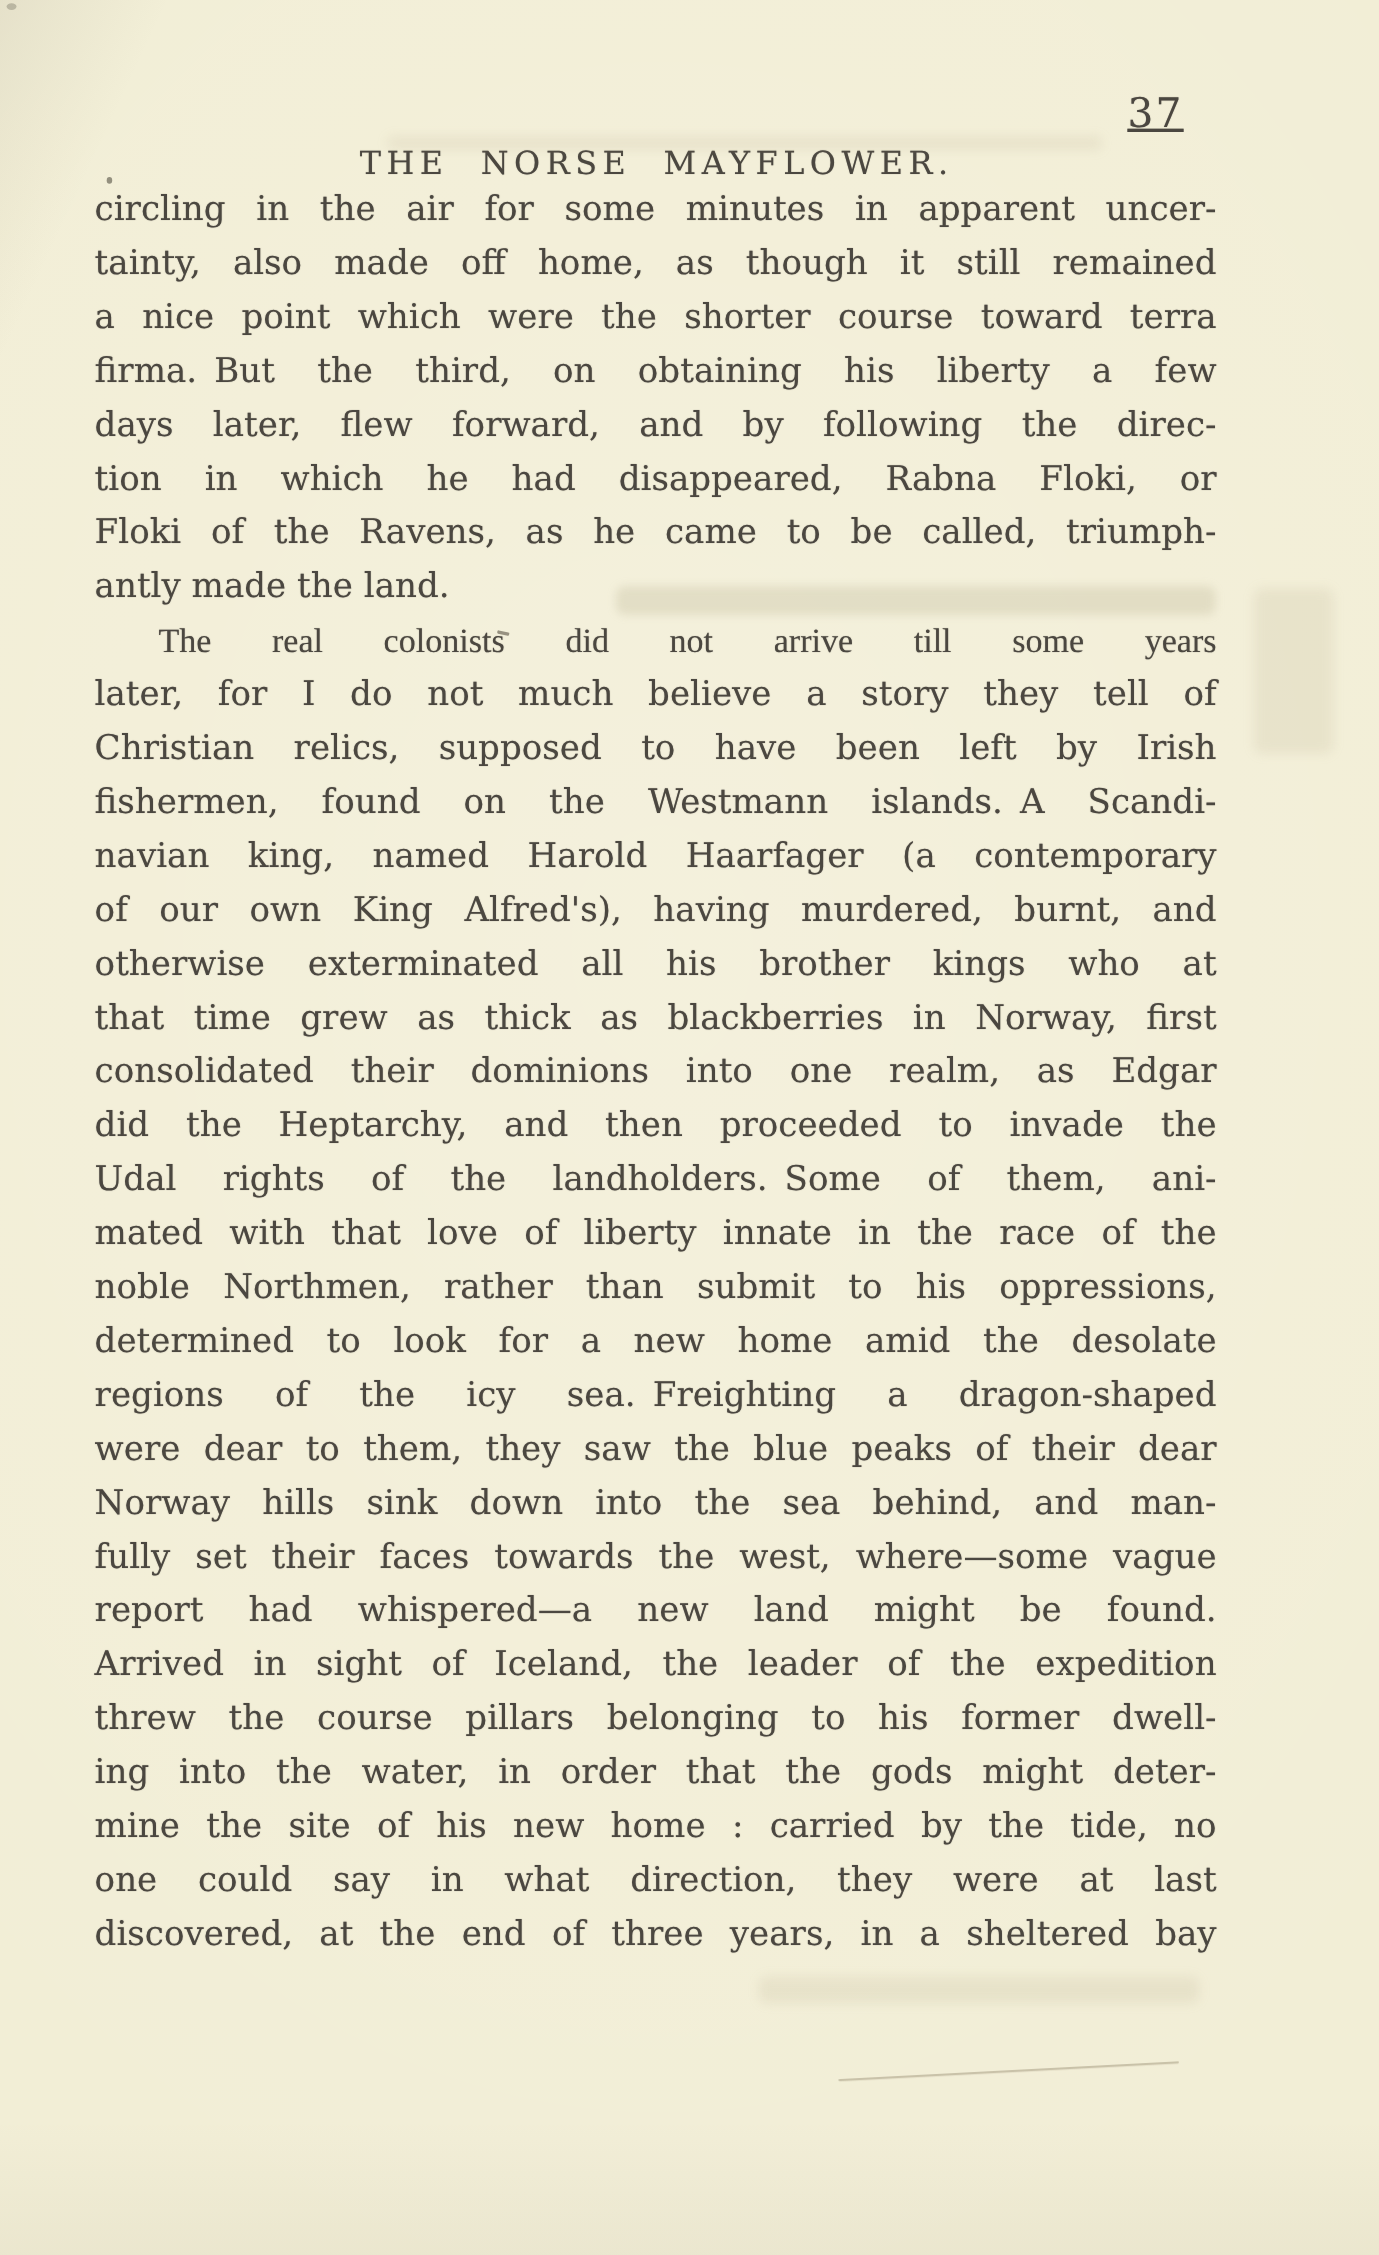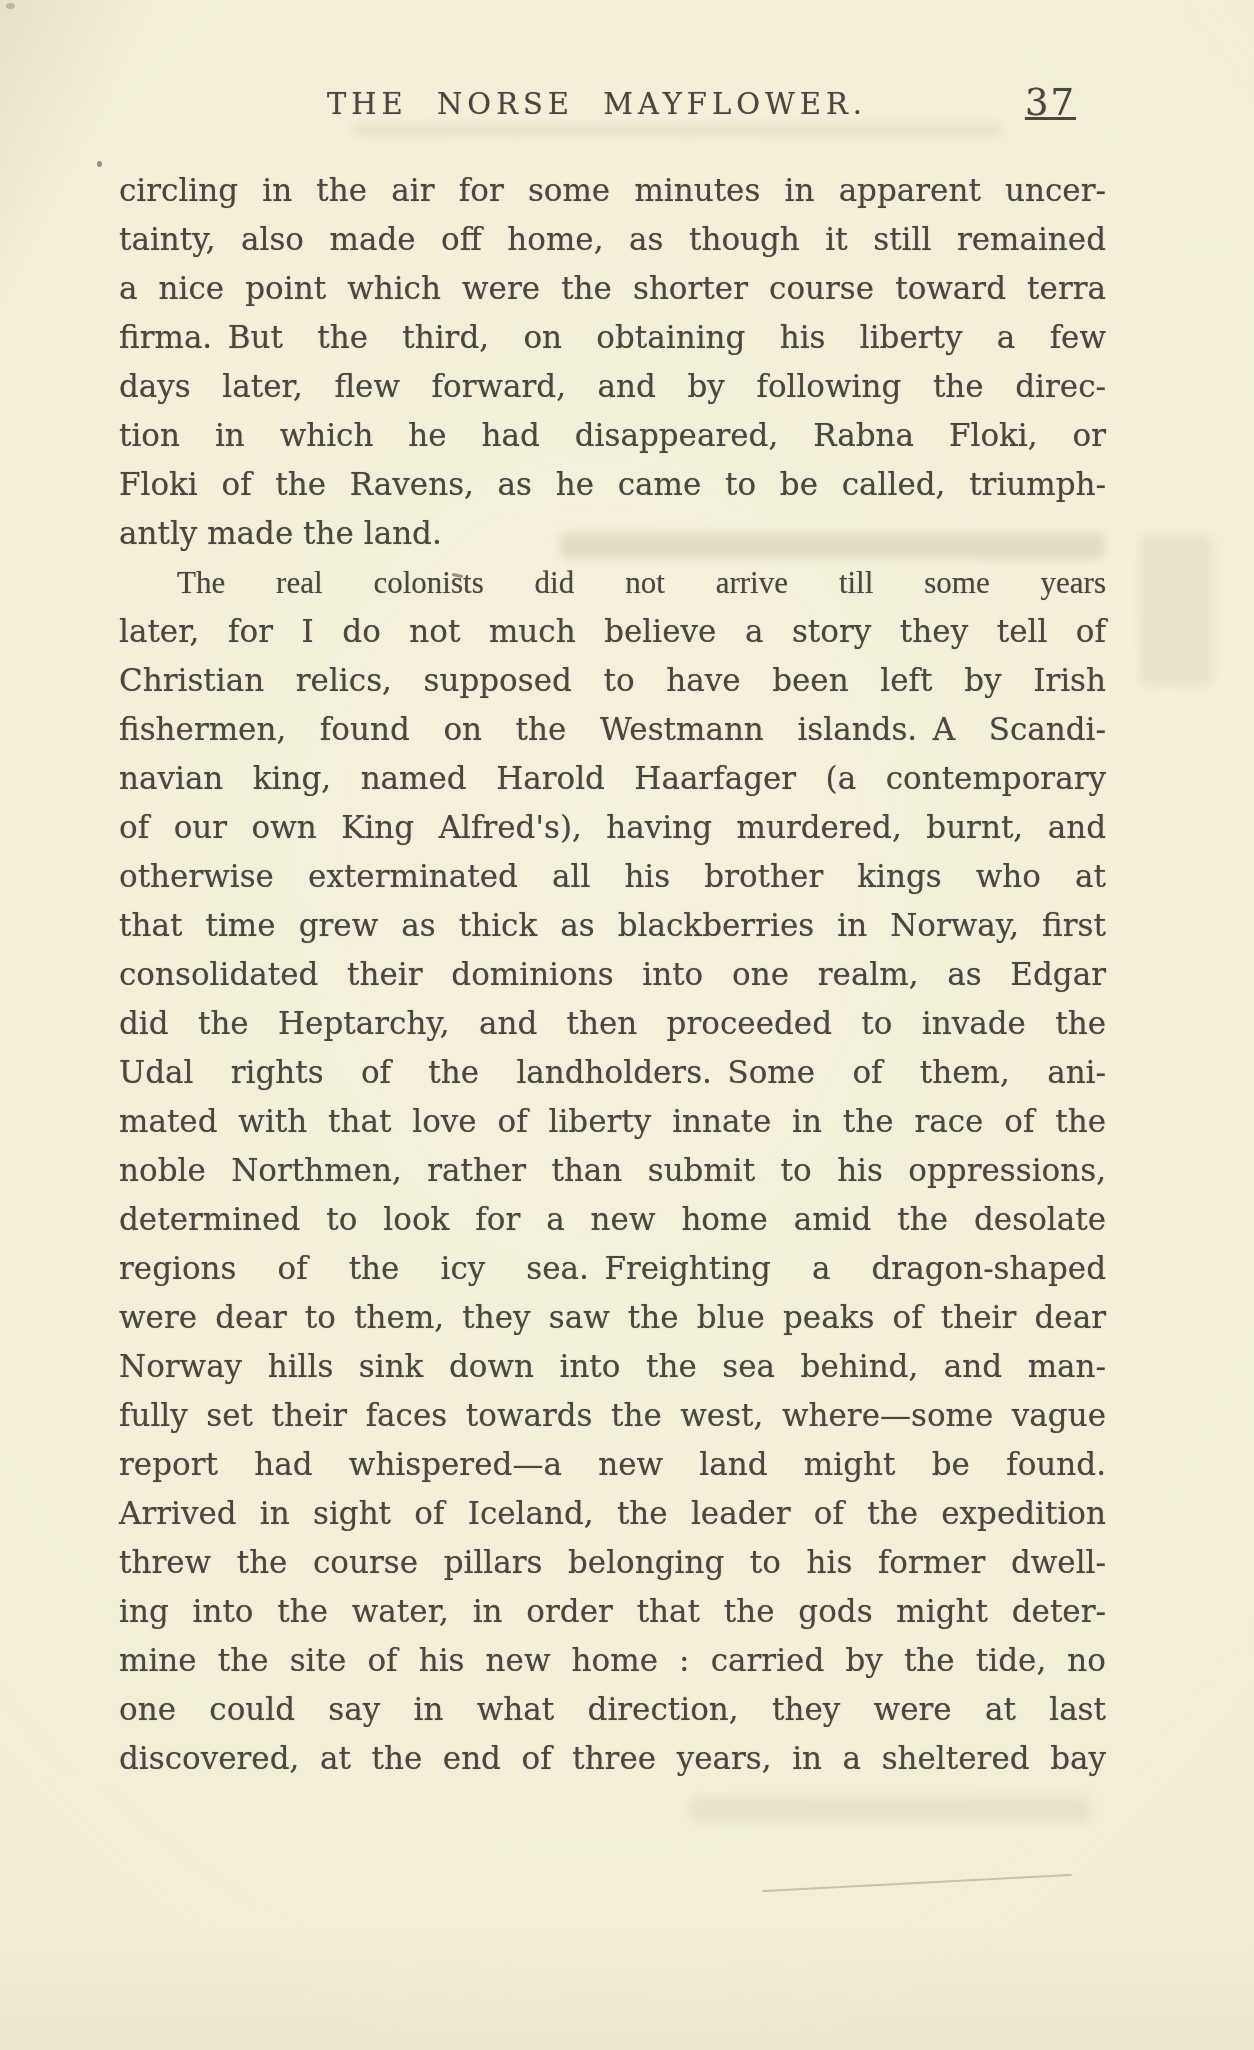--- a/index.html
+++ b/index.html
@@ -26,40 +26,41 @@
   
   .header-row{
     position:absolute;left:88px;top:84px;width:1018px;height:44px;
   }
   .header-title{
     display:block;text-align:center;
     font-size:29px;line-height:40px;
     letter-spacing:5px;word-spacing:15px;
     color:var(--ink);
     text-shadow:0 0 1px rgba(75,71,64,0.45);
+    margin-top:44px;
   }
   .page-number{
     position:absolute;right:30px;top:-3px;
     font-size:37px;line-height:44px;letter-spacing:2px;
     color:var(--ink);
     text-shadow:0 0 1px rgba(75,71,64,0.45);
     text-decoration:underline;
   }
   
   .text-block{
     position:absolute;left:86px;top:166px;width:1020px;
     font-size:31px;line-height:49px;
     color:var(--ink);
     text-shadow:0 0 1px rgba(75,71,64,0.5);
   }
   .line{
     text-align:justify;
     text-align-last:justify;
     white-space:normal;
-    height:49px;overflow:visible;margin-left:33px;
+    height:49px;overflow:visible;
   }
   .line.plain{text-align:center;text-align-last:left;}
   .line.indent{text-indent:58px;font-family:Liberation Serif, serif;}
   
   .artifact{position:absolute;pointer-events:none;}
   .ghost{background:rgba(170,158,122,0.22);filter:blur(4px);border-radius:8px;}
   .ghost-faint{background:rgba(170,158,122,0.14);filter:blur(5px);border-radius:8px;}
   .speck{background:rgba(70,65,52,0.55);border-radius:50%;filter:blur(0.5px);}
   .dash-mark{background:rgba(90,84,68,0.6);transform:rotate(12deg);border-radius:1px;}
   .scratch{background:rgba(150,140,112,0.45);transform:rotate(-3deg);border-radius:1px;filter:blur(0.4px);}

